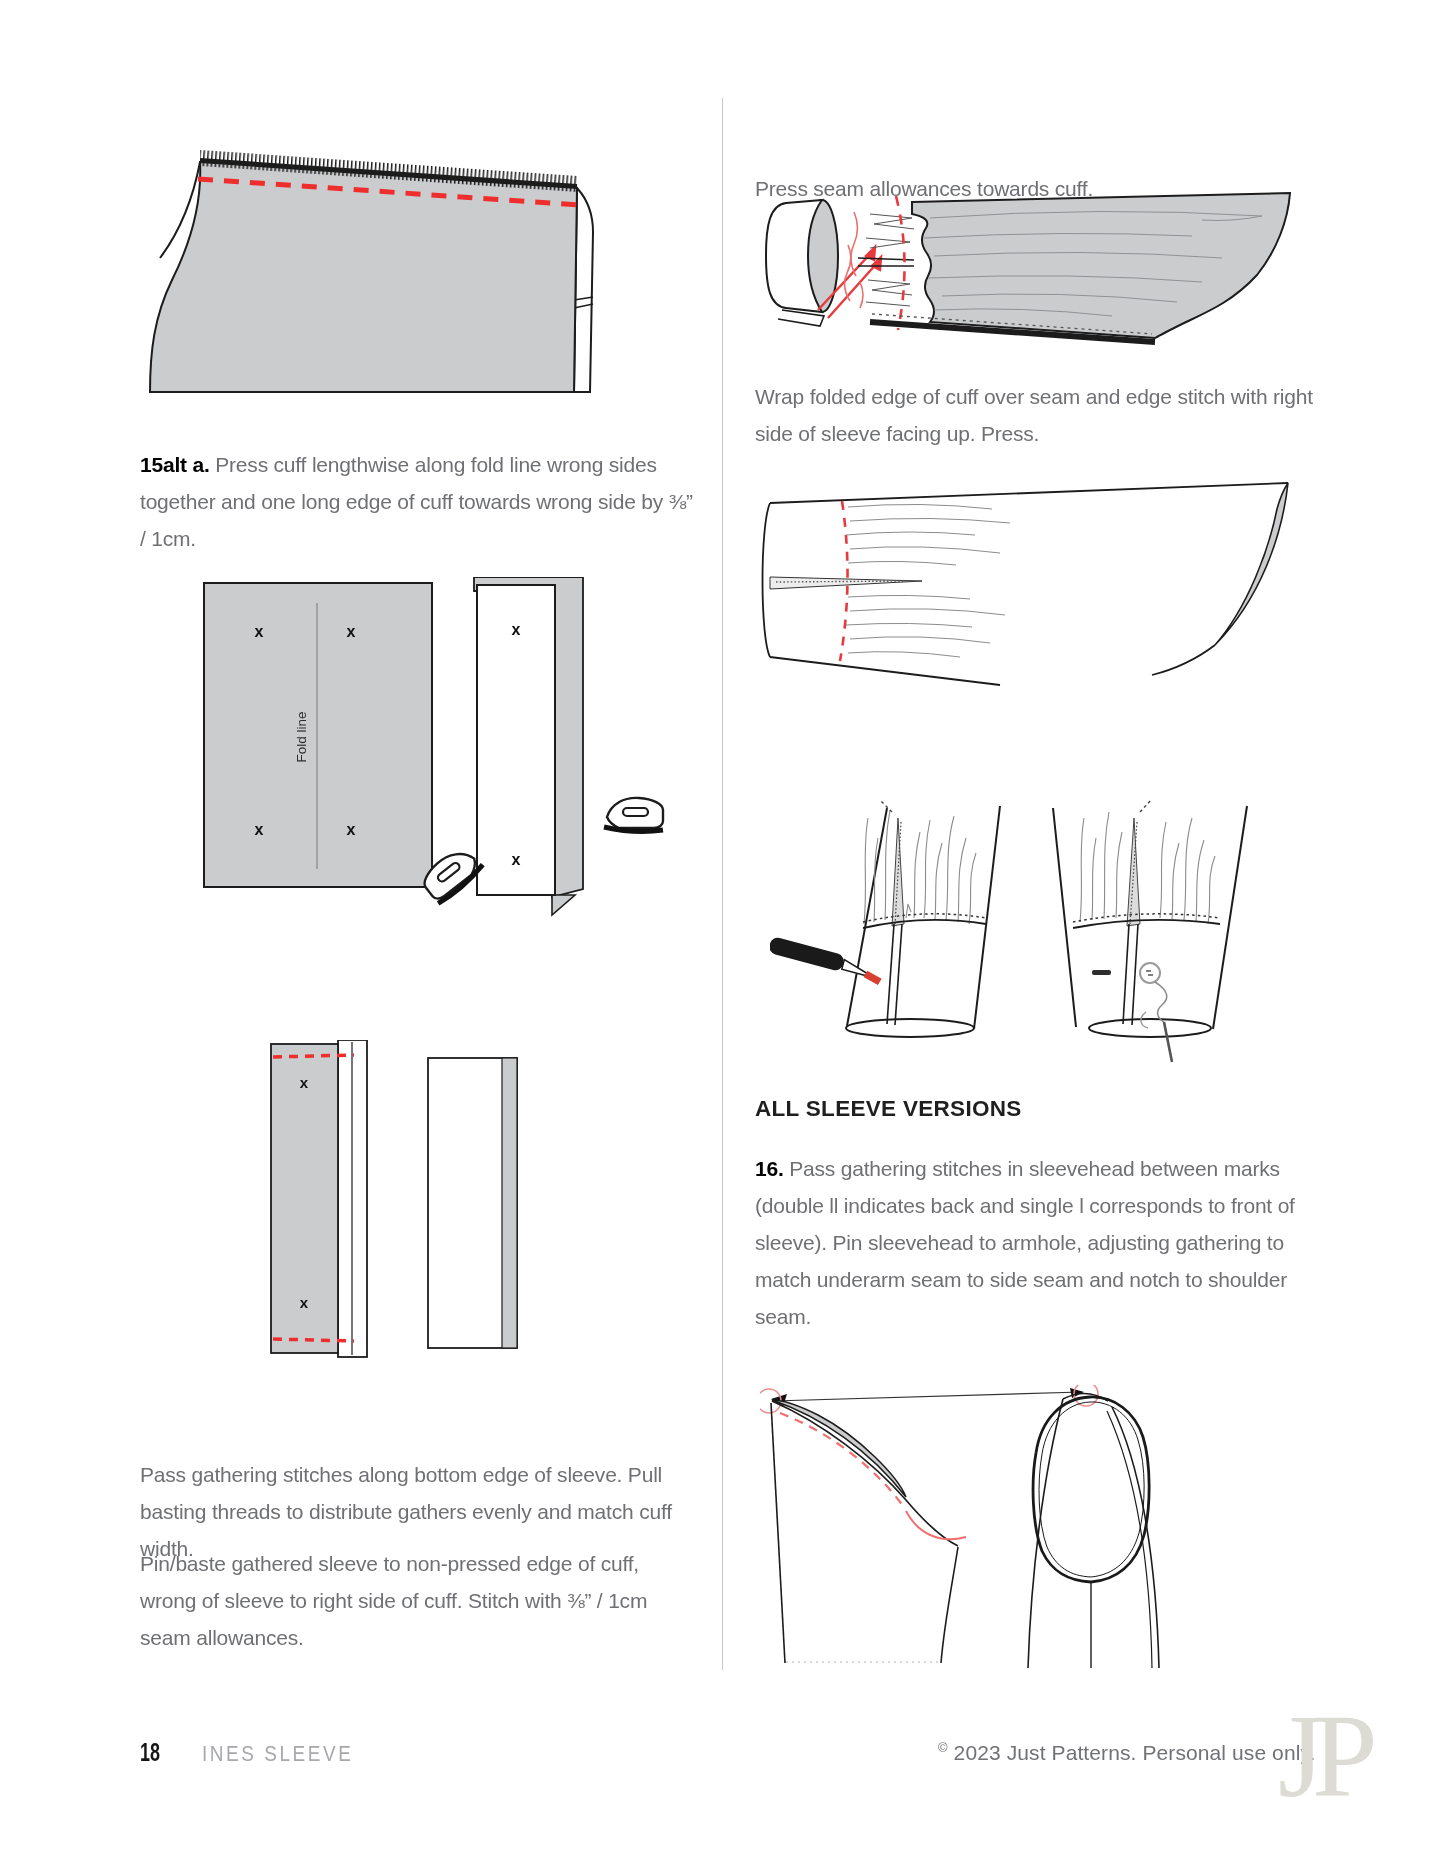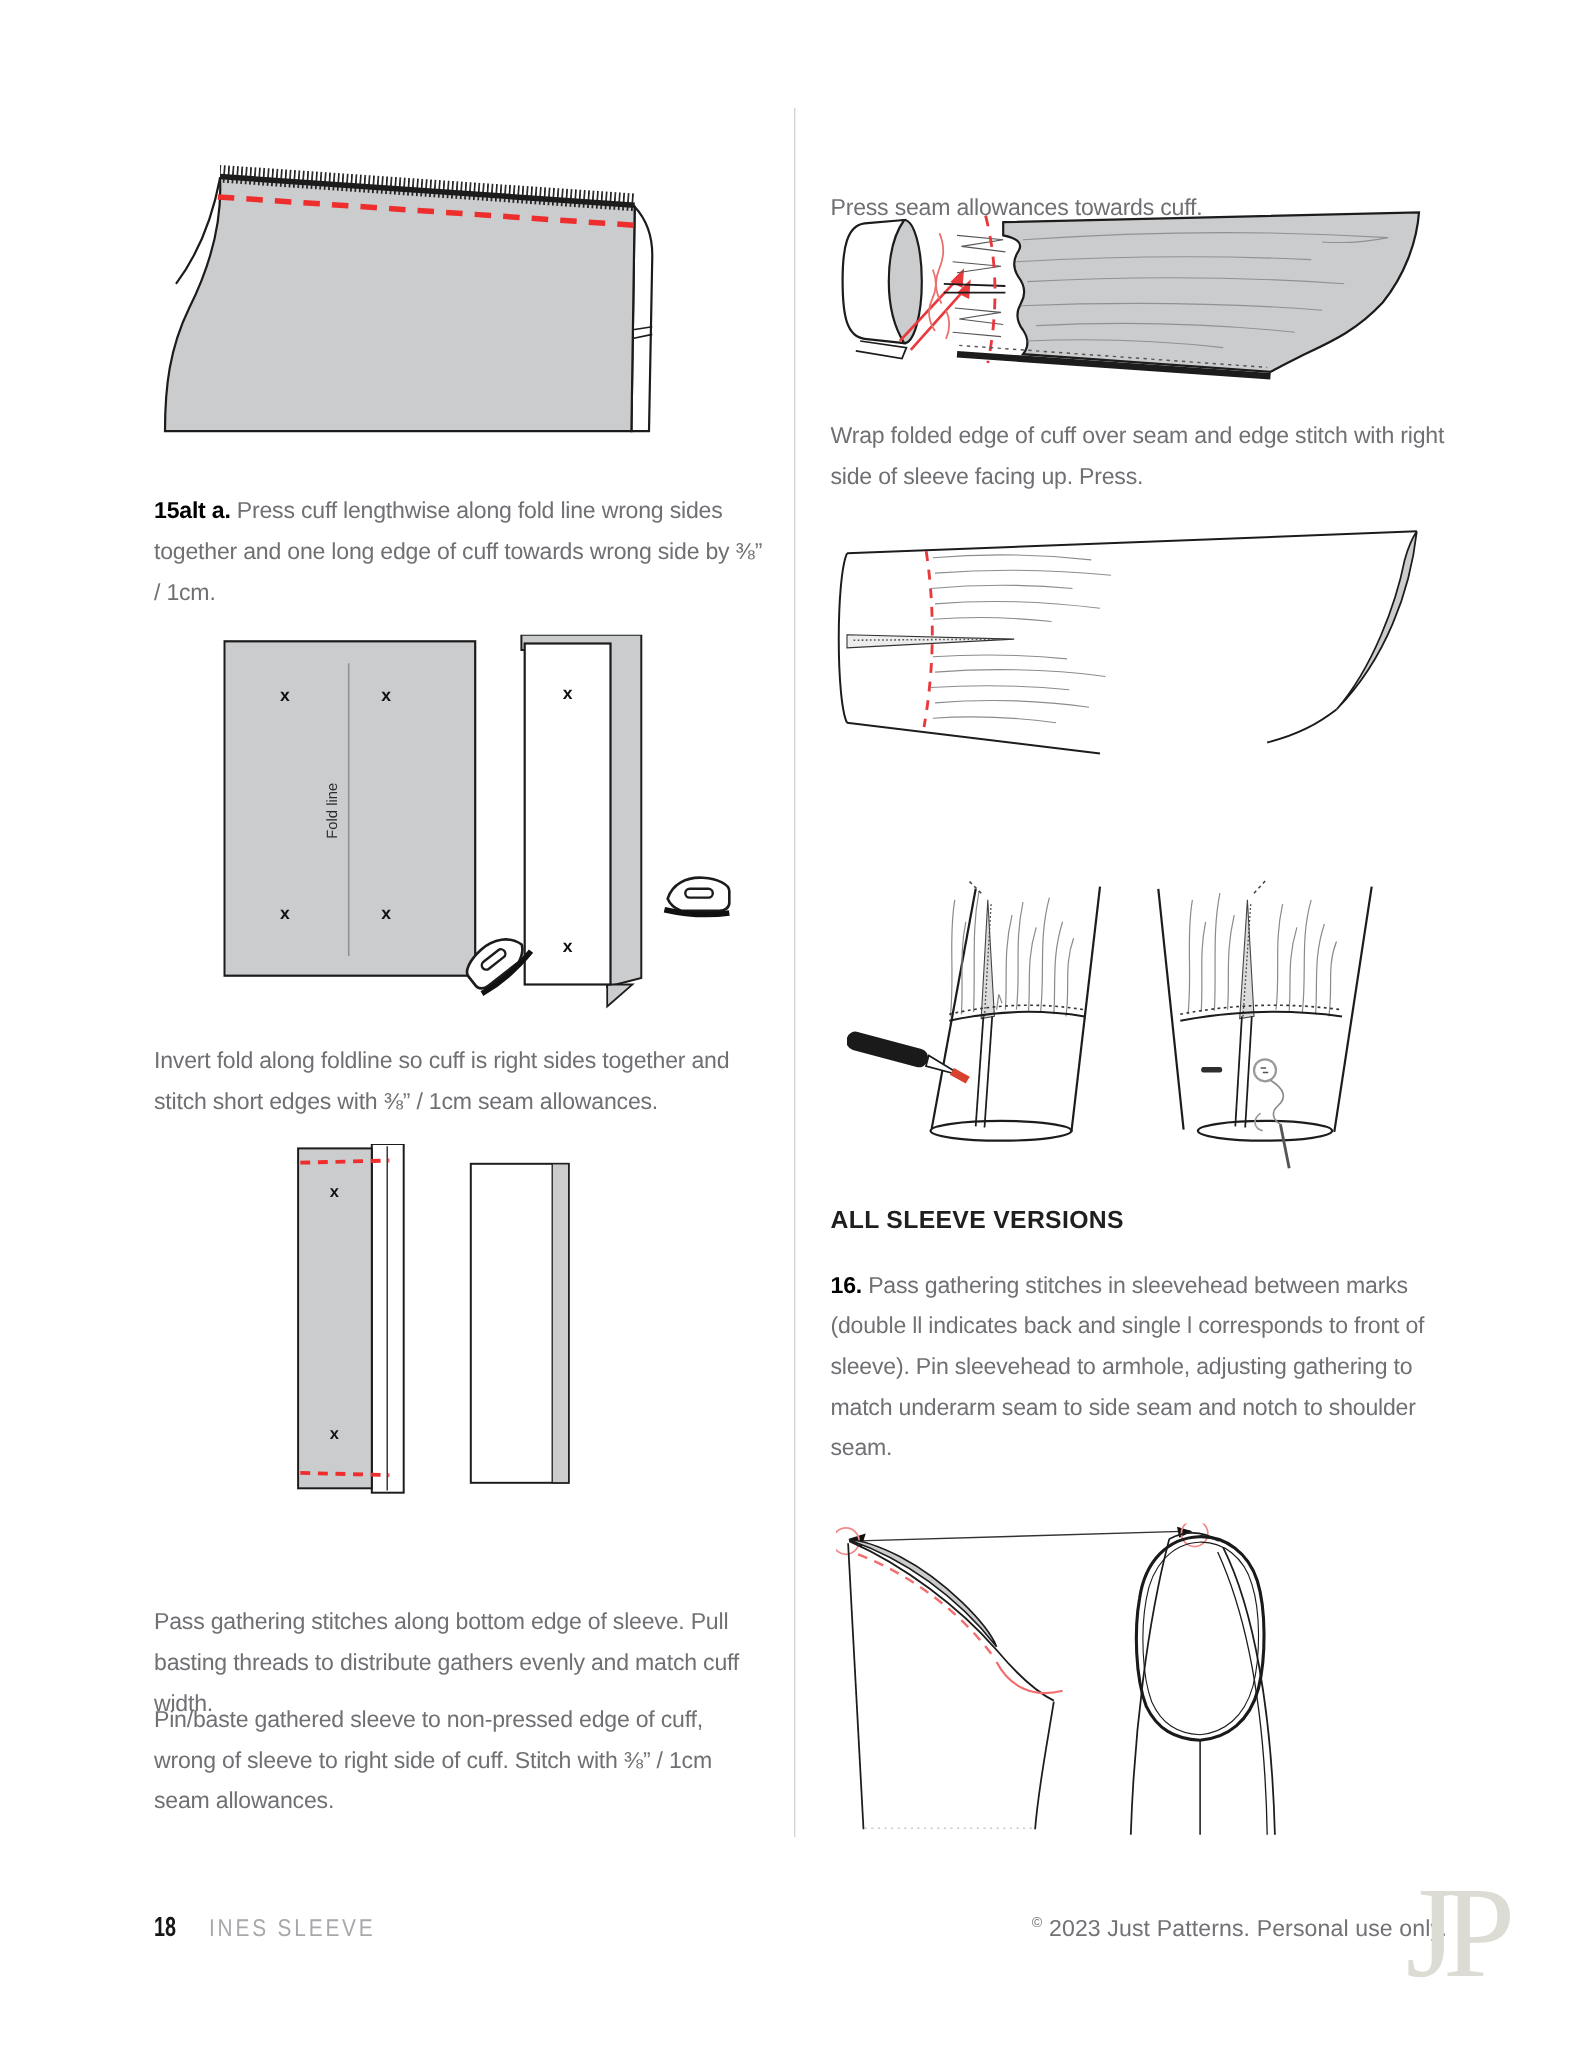--- a/index.html
+++ b/index.html
@@ -9,21 +9,21 @@
   .col-left{left:140px;width:557px;}
   .col-right{left:755px;width:580px;}
   .divider{position:absolute;left:722px;top:98px;width:1px;height:1572px;background:#c6c7c9;}
   .para{position:absolute;left:0;font-size:21px;line-height:37px;color:#6f7073;
         letter-spacing:-0.2px;width:100%;margin:0;}
   .para b{color:#000000;font-weight:700;}
   .fig{position:absolute;}
   .fig svg{display:block;}
   h3.subhead{position:absolute;left:0;margin:0;font-size:22.5px;font-weight:700;
         color:#1f1f20;letter-spacing:0.3px;}
-  .footer-left{position:absolute;left:140px;top:1738px;display:flex;align-items:baseline;gap:22px;}
+  .footer-left{position:absolute;left:140px;top:1738px;display:flex;align-items:baseline;gap:34px;}
   .pgnum{font-size:25px;font-weight:700;color:#161616;display:inline-block;
         transform:scaleX(0.72);transform-origin:left bottom;}
   .doctitle{font-size:22px;color:#a6a8ab;letter-spacing:3px;display:inline-block;
         transform:scaleX(0.86);transform-origin:left bottom;}
   .copyright{position:absolute;left:938px;top:1740px;font-size:21px;color:#707275;letter-spacing:0.1px;}
   .copyright sup{font-size:13px;vertical-align:8px;}
   .jp-logo{position:absolute;left:1278px;top:1704px;font-family:"Liberation Serif", serif;
         font-size:118px;line-height:0.9;color:#dcdcd4;letter-spacing:-12px;font-weight:400;}
   .svgtext{font-family:"Liberation Sans", sans-serif;}
 </style>
@@ -86,21 +86,20 @@
 
         <g transform="translate(212,300) rotate(-38)">
             <use href="#iron"></use>
           </g>
         <g transform="translate(462,218) scale(-1,1)">
             <use href="#iron"></use>
           </g>
       </svg>
     </div>
 
-    <p class="para" style="top:946px;">Invert fold along foldline so cuff is right sides together and stitch short edges with ⅜” / 1cm seam allowances.</p>
 
     <div class="fig" style="top:1040px;left:128px;">
       <svg width="262" height="320" viewBox="0 0 262 320">
 
         <rect x="70" y="0" width="29" height="317" fill="#ffffff" stroke="#1c1c1c" stroke-width="1.8"></rect>
         <line x1="84" y1="2" x2="84" y2="315" stroke="#1c1c1c" stroke-width="1.2"></line>
         <rect x="3" y="4" width="67" height="309" fill="#cbccce" stroke="#1c1c1c" stroke-width="1.8"></rect>
         <path d="M5,17 L86,15" stroke="#ee2d2d" stroke-width="3.5" stroke-dasharray="9 7" fill="none"></path>
         <path d="M5,299 L86,301" stroke="#ee2d2d" stroke-width="3.5" stroke-dasharray="9 7" fill="none"></path>
         <text class="svgtext" x="36" y="48" font-size="15" font-weight="bold" fill="#111" text-anchor="middle">x</text>

